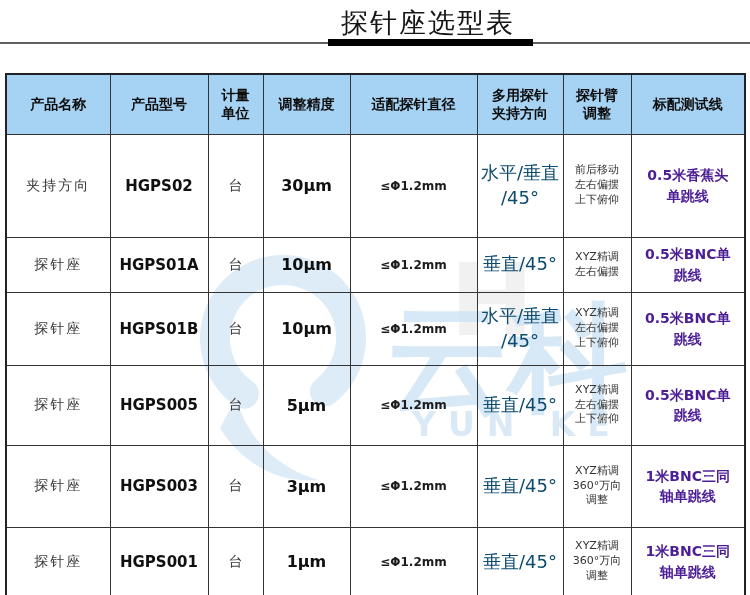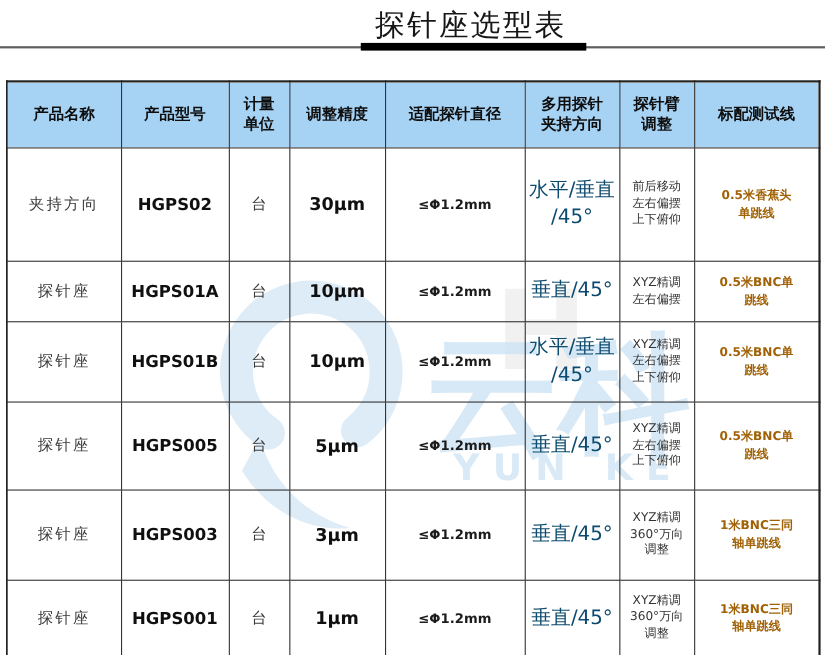--- a/index.html
+++ b/index.html
@@ -38,21 +38,21 @@
   tr.r0{height:103px;} tr.r1{height:55px;} tr.r2{height:73px;}
   tr.r3{height:80px;}  tr.r4{height:82px;} tr.r5{height:70px;}
   th{background:#a6d2f3;font-size:14px;font-weight:bold;color:#0e0e0e;line-height:1.3;}
   td.name {font-size:14px;color:#3a3a3a;letter-spacing:2px;}
   td.model{font-size:15px;font-weight:bold;color:#101010;letter-spacing:0;}
   td.unit {font-size:14px;color:#3a3a3a;}
   td.prec {font-size:16px;font-weight:bold;color:#101010;margin-left:20px;}
   td.dia  {font-size:12px;font-weight:bold;color:#1c1c1c;}
   td.clamp{font-size:18px;font-weight:normal;color:#0c4a6e;line-height:1.35;}
   td.arm  {font-size:11px;color:#333;line-height:1.35;}
-  td.cable{font-size:11px;font-weight:600;color:#a16207;line-height:1.45;}
+  td.cable{font-size:14px;font-weight:600;color:#4c1d95;line-height:1.45;}
 </style>
 </head>
 <body>
 
 <svg class="watermark" width="750" height="595" viewBox="0 0 750 595">
   <g opacity="0.55">
     <text x="450" y="335" font-size="100" font-weight="bold" fill="#dedede" opacity="0.75">H</text>
     <g>
       <circle cx="283" cy="338" r="68" fill="none" stroke="#c3dcf0" stroke-width="30" stroke-linecap="round" stroke-dasharray="340 120" transform="rotate(125 283 338)"></circle>
       <path d="M 236 398 C 248 440 278 468 318 480 C 280 484 242 464 220 428 Z" fill="#c3dcf0"></path>

